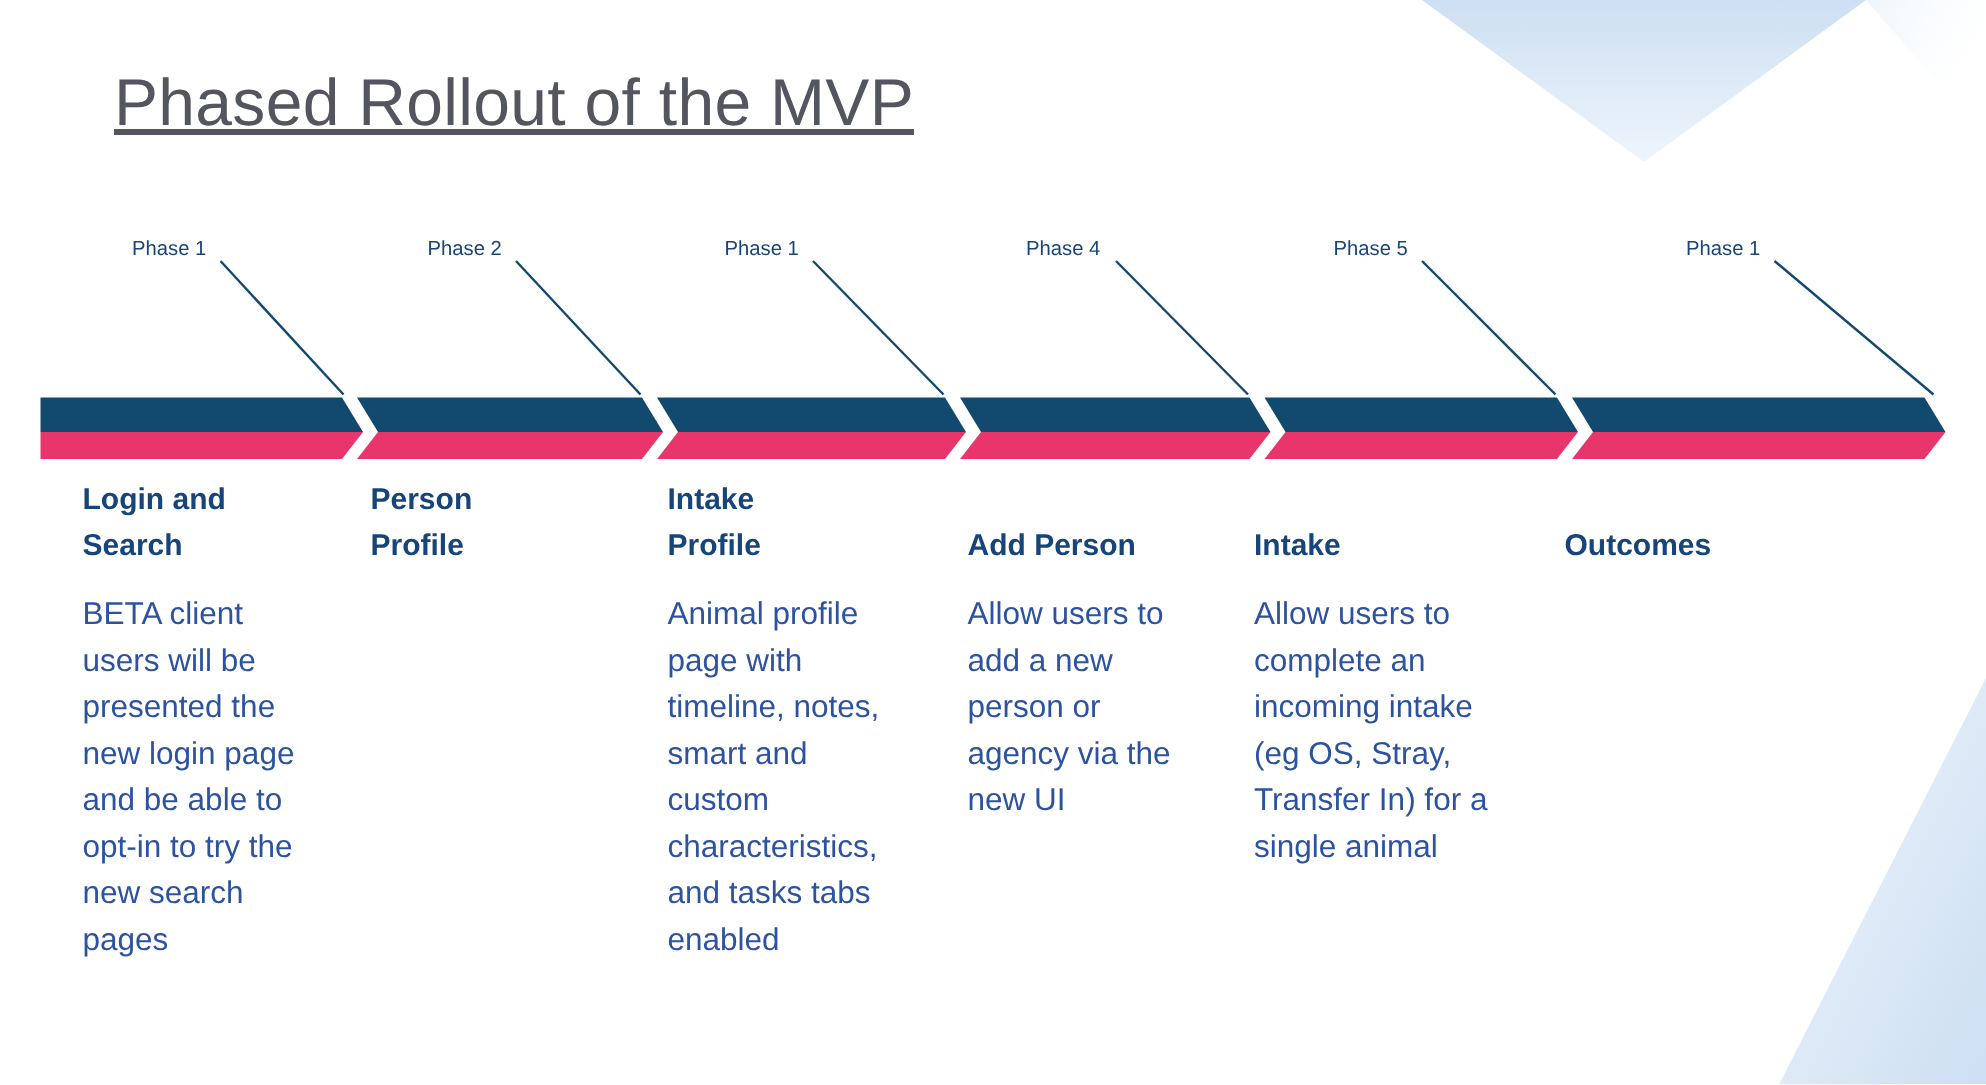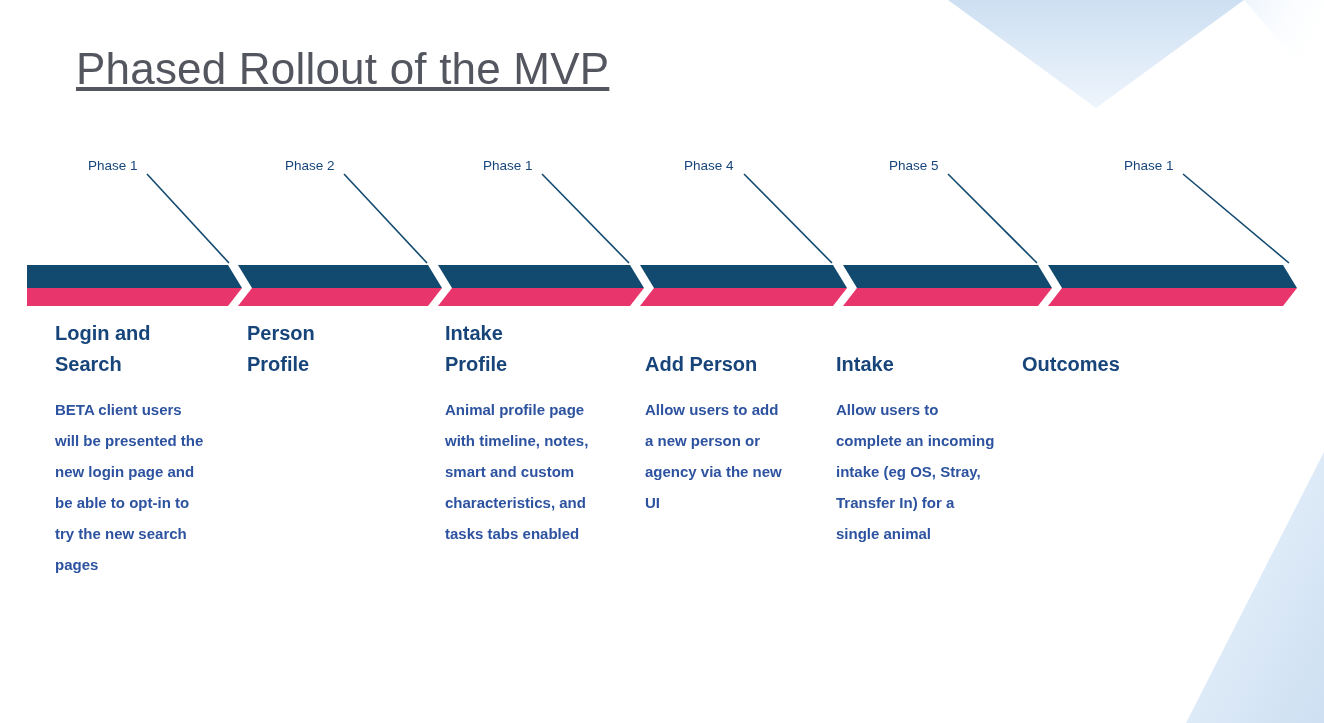--- a/index.html
+++ b/index.html
@@ -24,21 +24,21 @@
     font-size:13.5px;color:var(--heading,#17457a);
   }
   .col{position:absolute;top:312px;}
   .col h3{
     margin:0;height:68px;display:flex;flex-direction:column;justify-content:flex-end;
     font-size:20px;line-height:31px;font-weight:700;
     color:var(--heading,#17457a);white-space:pre-line;
   }
   .col p{
     margin:14px 0 0 0;
-    font-size:15px;line-height:31px;font-weight:700;
+    font-size:21px;line-height:31px;font-weight:400;
     color:var(--body,#2d53a0);
   }
 </style>
 </head>
 <body>
 
 <div class="slide">
 
   <svg class="layer" viewBox="0 0 1324 723">
     <defs>
@@ -106,17 +106,17 @@
     <p>Animal profile page with timeline, notes, smart and custom characteristics, and tasks tabs enabled</p>
   </div>
   <div class="col" style="left:836px;width:162px">
     <h3>Intake</h3>
     <p>Allow users to complete an incoming intake (eg OS, Stray, Transfer In) for a single animal</p>
   </div>
   <div class="col" style="left:645px;width:145px">
     <h3>Add Person</h3>
     <p>Allow users to add a new person or agency via the new UI</p>
   </div>
-  <div class="col" style="left:1022px;width:200px">
+  <div class="col" style="left:1043px;width:200px">
     <h3>Outcomes</h3>
   </div>
 
 </div>
 
 </body></html>

